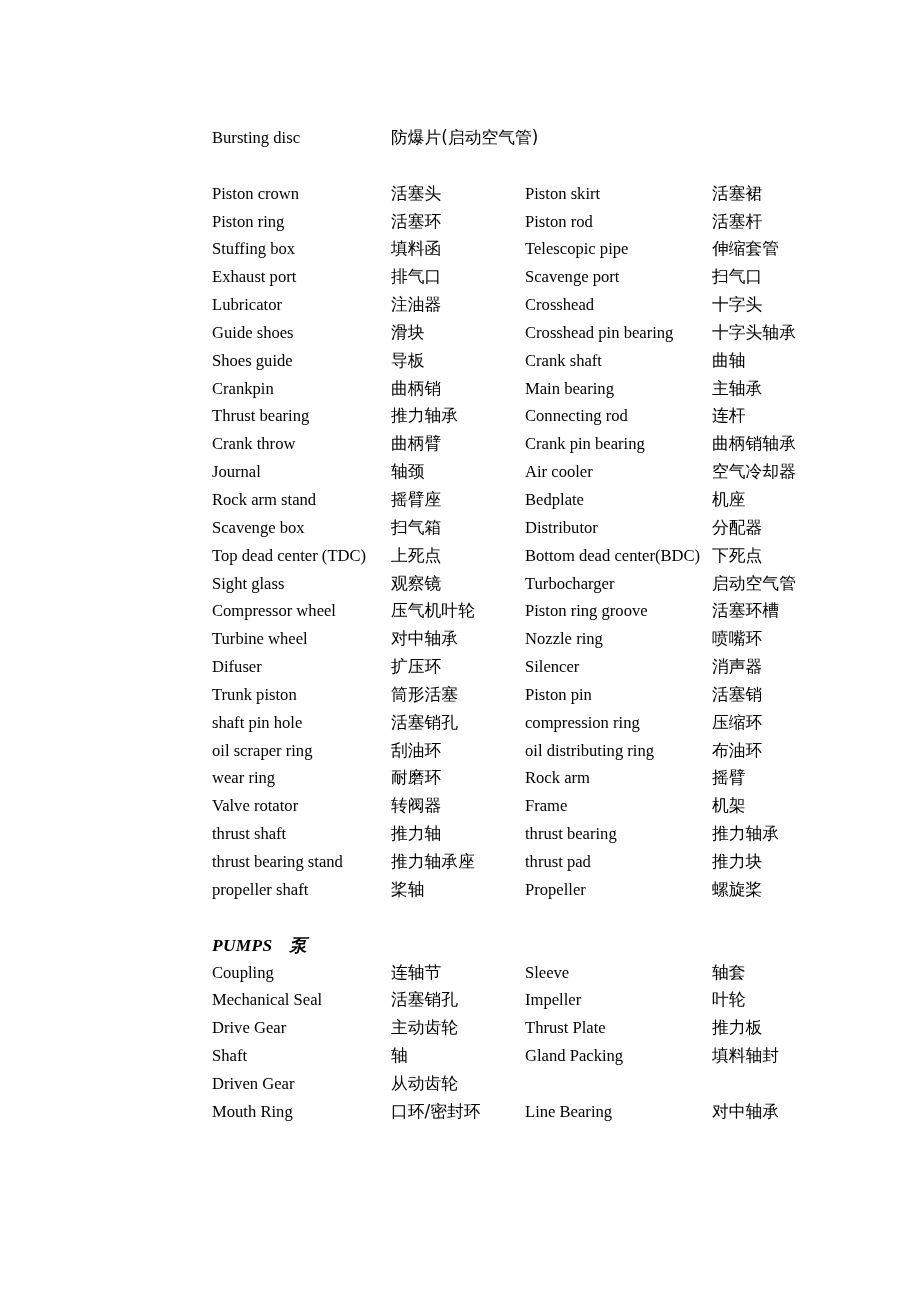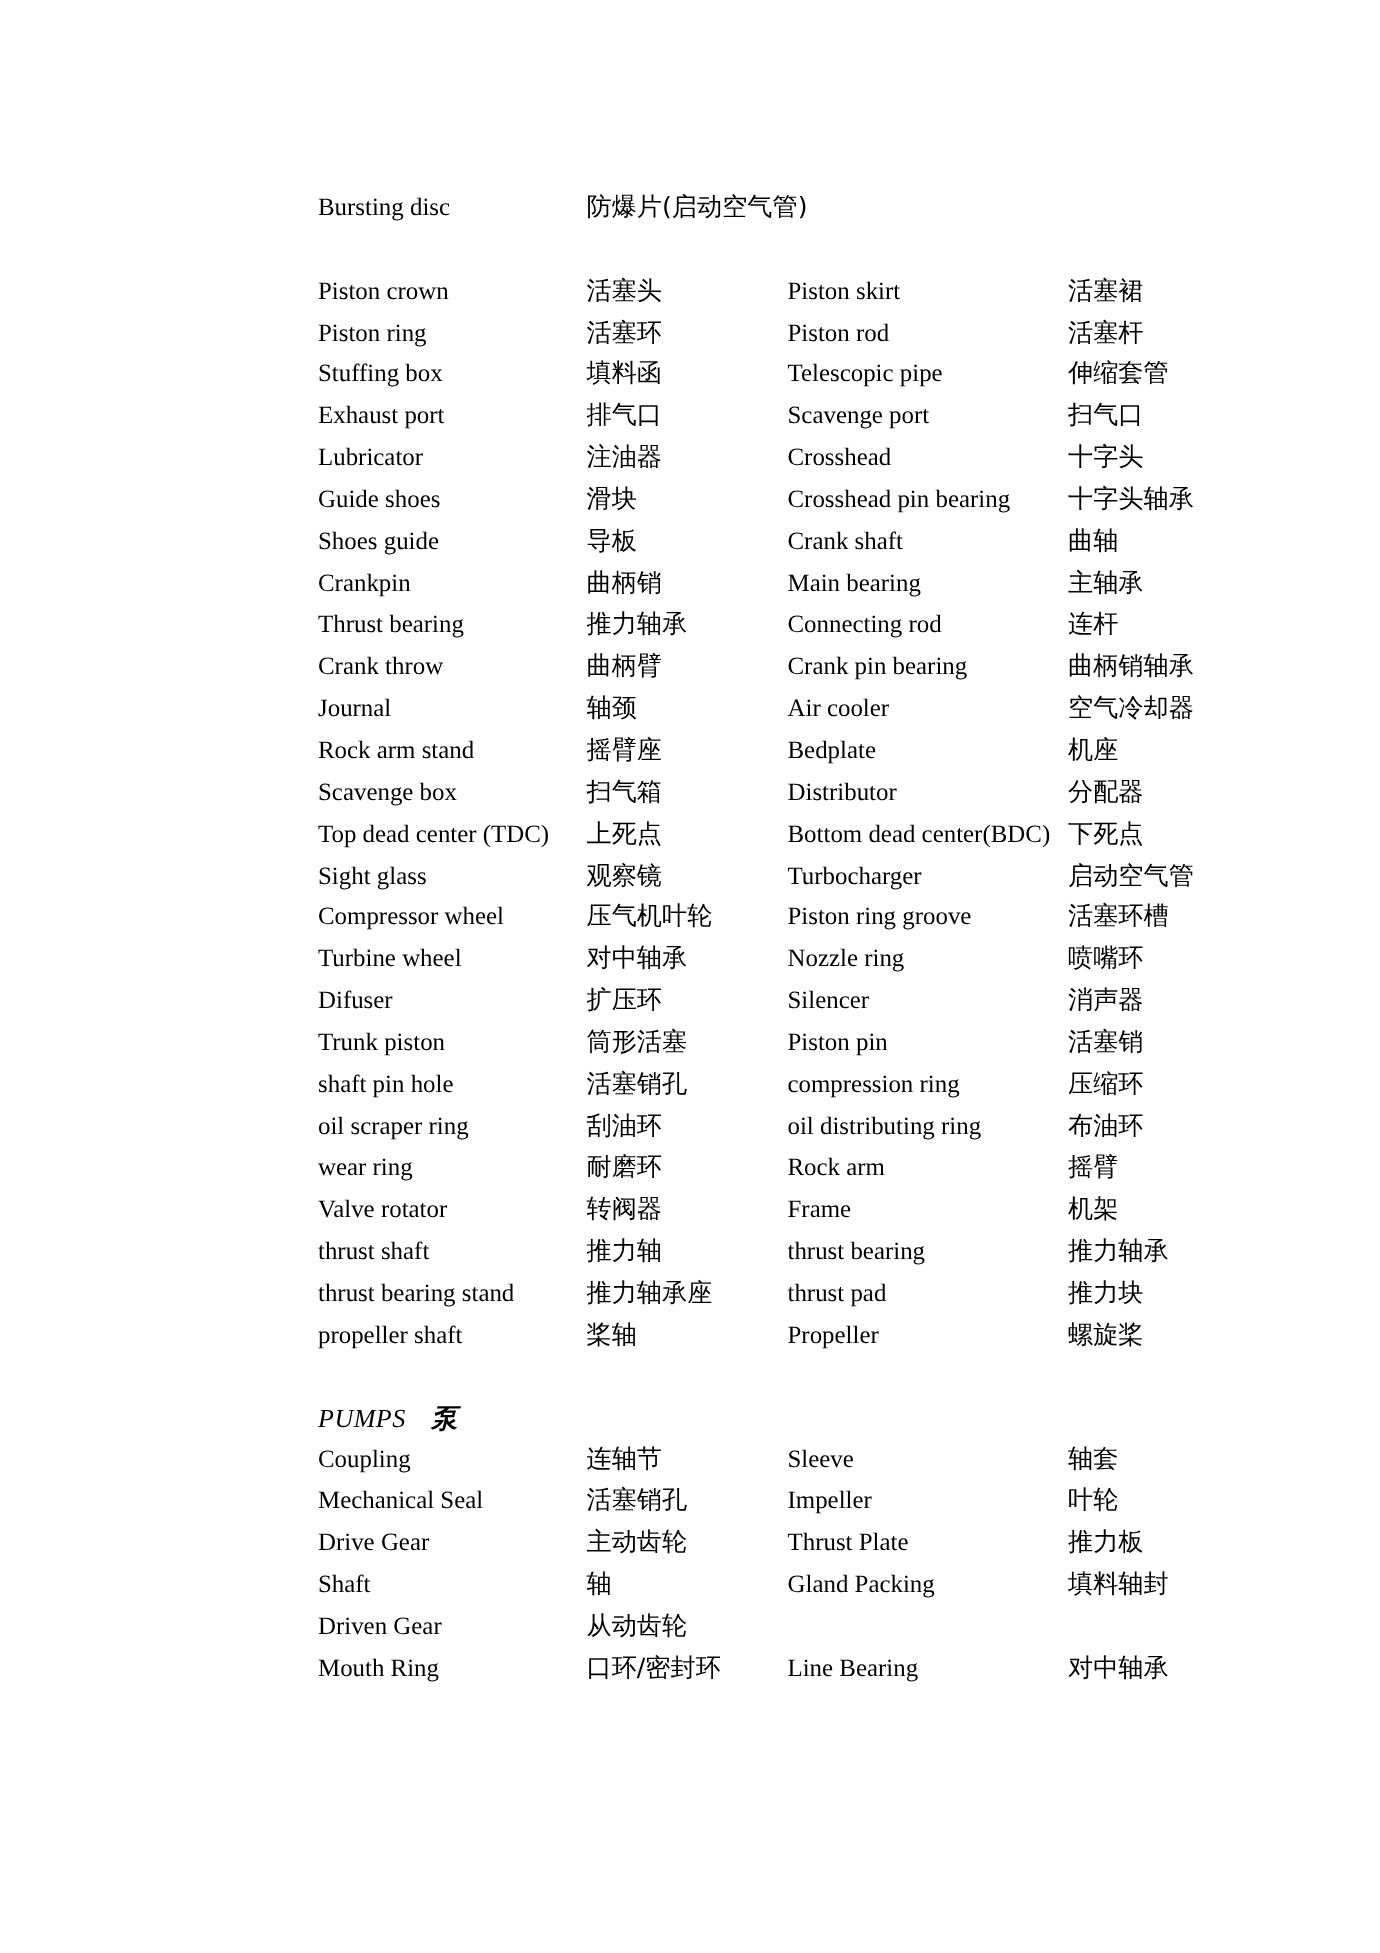--- a/index.html
+++ b/index.html
@@ -71,21 +71,21 @@
     white-space: nowrap;
     height: 28px;
     line-height: 28px;
     font-size: 17.4px;
     font-weight: bold;
     font-style: italic;
   }
   .heading .hd-en {
     display: inline-block;
     font-family: "Liberation Serif", "DejaVu Serif", serif;
-    font-weight: normal;
+    font-weight: bold;
     font-style: italic;
     letter-spacing: 0.3px;
   }
   .heading .hd-cn {
     display: inline-block;
     font-family: "DejaVu Sans", "Liberation Sans", sans-serif;
     font-weight: bold;
     font-style: italic;
     padding-left: 17px;
     font-size: 17.4px;

